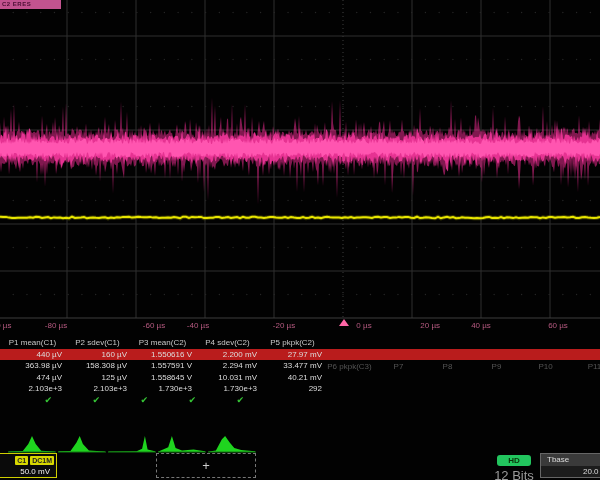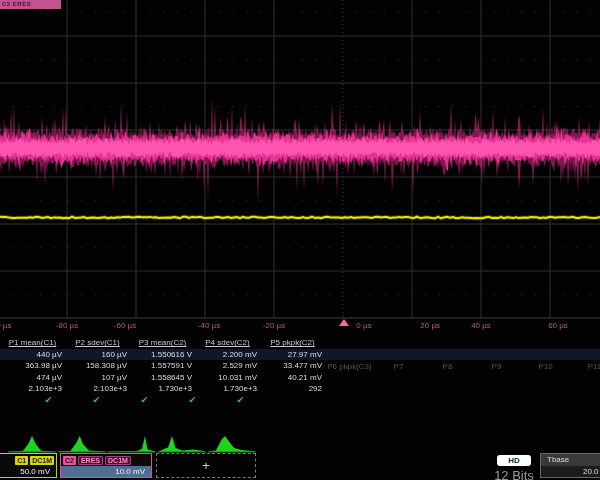--- a/index.html
+++ b/index.html
@@ -11,23 +11,23 @@
                color:#4a0e33;font-size:6px;font-weight:bold;line-height:9px;padding:0 2px;
                overflow:hidden;white-space:nowrap;letter-spacing:.5px;}
   
   .axis-label{position:absolute;width:56px;text-align:center;font-size:8px;color:#b65a80;
               top:321px;white-space:nowrap;}
   .trig-marker{position:absolute;width:0;height:0;border-left:5px solid transparent;
                border-right:5px solid transparent;border-bottom:7px solid #ff66a6;top:319px;}
   
   .mtable{position:absolute;left:0;top:337px;width:600px;}
   .trow{display:flex;height:11.5px;align-items:center;}
-  .trow.stripe{background:#0f172a;}
+  .trow.stripe{background:#b91c1c;}
   .hcell{font-size:8px;text-align:center;flex:0 0 auto;overflow:hidden;white-space:nowrap;}
-  .hcell.on{color:#c9c9c9;width:65px;text-decoration:underline;}
+  .hcell.on{color:#c9c9c9;width:65px;}
   .hcell.off{color:#555;width:49px;margin-top:48px;}
   .vcell{width:65px;flex:0 0 65px;font-size:8px;color:#ddd;text-align:right;
          padding-right:3px;box-sizing:border-box;white-space:nowrap;}
   .scell{width:48px;flex:0 0 48px;font-size:9px;color:#35c435;text-align:right;
          padding-right:4px;box-sizing:border-box;}
   .scell:first-child{margin-left:8px;}
   
   .histicons{position:absolute;left:0;top:433px;width:600px;height:20px;}
   
   .bbar{position:absolute;left:0;top:453px;width:600px;height:27px;}
@@ -37,21 +37,21 @@
   .chip{font-size:7px;font-weight:bold;line-height:9px;padding:0 2px;border-radius:1px;white-space:nowrap;}
   .c1box{left:-38px;width:95px;border-color:#cfcf00;}
   .c1box .row1{justify-content:flex-end;}
   .c1box .chip{background:#d8d800;color:#222;}
   .c2box{left:60px;width:92px;border-color:#d4569a;}
   .c2box .chip.solid{background:#e8519e;color:#38082a;}
   .c2box .chip.line{background:#471433;color:#ff8cc5;border:1px solid #a3407c;line-height:7px;}
   .c2box .row2{background:#4e6f93;}
   .addbox{position:absolute;left:156px;top:0;width:100px;height:25px;box-sizing:border-box;
           border:1px dashed #777;color:#ccc;font-size:13px;text-align:center;line-height:23px;}
-  .hdbadge{position:absolute;left:497px;top:2px;width:34px;height:11px;background:#ffffff;
+  .hdbadge{position:absolute;left:497px;top:2px;width:34px;height:11px;background:#22c55e;
            border-radius:3px;color:#0a330a;font-size:8px;font-weight:bold;text-align:center;line-height:11px;}
   .bits{position:absolute;left:493px;top:15px;width:42px;text-align:center;font-size:13px;color:#9a9a9a;}
   .tbasebox{position:absolute;left:540px;top:0;width:130px;height:25px;box-sizing:border-box;
             border:1px solid #666;background:#1c1c1c;}
   .tbasebox .t1{height:12px;background:#3a3a3a;color:#ddd;font-size:8px;line-height:12px;padding-left:6px;}
   .tbasebox .t2{height:11px;color:#ddd;font-size:8px;line-height:11px;padding-left:42px;white-space:nowrap;}
 </style>
 </head>
 <body>
 
@@ -380,24 +380,24 @@
       <path d="M0,138.9 L1,134.6 L2,135.3 L3,139.2 L4,131.4 L5,133.7 L6,126.0 L7,140.6 L8,134.8 L9,133.5 L10,140.5 L11,139.4 L12,134.6 L13,138.7 L14,129.6 L15,138.9 L16,135.4 L17,135.2 L18,139.9 L19,139.2 L20,137.3 L21,137.9 L22,130.5 L23,134.2 L24,133.0 L25,135.4 L26,140.1 L27,129.3 L28,134.2 L29,128.3 L30,129.1 L31,139.4 L32,136.4 L33,140.7 L34,133.6 L35,140.3 L36,135.7 L37,140.2 L38,138.7 L39,133.2 L40,139.7 L41,138.4 L42,135.5 L43,138.8 L44,133.6 L45,135.2 L46,139.2 L47,137.8 L48,140.7 L49,140.8 L50,138.3 L51,137.2 L52,135.8 L53,136.4 L54,136.6 L55,140.4 L56,139.5 L57,128.3 L58,138.1 L59,140.9 L60,134.5 L61,140.8 L62,135.8 L63,140.1 L64,139.8 L65,135.8 L66,140.0 L67,137.7 L68,139.6 L69,135.2 L70,135.4 L71,137.5 L72,138.2 L73,138.2 L74,137.8 L75,135.7 L76,137.4 L77,140.8 L78,134.8 L79,135.9 L80,131.7 L81,137.4 L82,137.3 L83,138.4 L84,137.1 L85,140.3 L86,136.6 L87,136.5 L88,138.5 L89,137.7 L90,134.2 L91,140.8 L92,139.0 L93,134.2 L94,138.9 L95,136.3 L96,135.0 L97,134.4 L98,135.5 L99,140.6 L100,139.5 L101,140.8 L102,138.6 L103,139.4 L104,132.4 L105,139.7 L106,137.4 L107,138.3 L108,138.9 L109,138.7 L110,138.5 L111,130.5 L112,136.0 L113,140.6 L114,139.8 L115,139.5 L116,137.3 L117,135.8 L118,130.6 L119,138.4 L120,137.4 L121,140.3 L122,136.8 L123,133.9 L124,139.6 L125,132.5 L126,131.6 L127,137.4 L128,136.3 L129,138.8 L130,140.0 L131,136.2 L132,140.9 L133,135.4 L134,135.2 L135,135.4 L136,135.1 L137,139.1 L138,135.5 L139,140.0 L140,137.2 L141,139.1 L142,134.1 L143,140.5 L144,127.7 L145,140.9 L146,129.8 L147,138.2 L148,140.8 L149,140.5 L150,131.8 L151,140.7 L152,134.4 L153,134.7 L154,134.7 L155,136.2 L156,139.3 L157,138.5 L158,137.4 L159,137.2 L160,139.5 L161,137.5 L162,139.6 L163,138.8 L164,138.8 L165,137.3 L166,136.0 L167,141.0 L168,138.1 L169,136.1 L170,135.7 L171,137.0 L172,135.2 L173,138.2 L174,140.0 L175,135.9 L176,136.3 L177,135.5 L178,136.6 L179,140.7 L180,140.4 L181,138.0 L182,128.8 L183,138.3 L184,138.7 L185,138.7 L186,137.2 L187,134.5 L188,133.3 L189,134.9 L190,137.9 L191,140.6 L192,136.7 L193,137.4 L194,138.5 L195,138.4 L196,140.5 L197,140.8 L198,137.3 L199,125.0 L200,137.4 L201,139.6 L202,136.0 L203,134.0 L204,140.0 L205,135.3 L206,140.4 L207,137.5 L208,135.8 L209,136.5 L210,139.2 L211,136.2 L212,137.3 L213,138.9 L214,137.5 L215,135.8 L216,136.9 L217,135.1 L218,135.4 L219,139.6 L220,134.2 L221,136.2 L222,135.9 L223,127.9 L224,135.0 L225,135.5 L226,134.6 L227,133.1 L228,136.1 L229,138.5 L230,138.8 L231,135.1 L232,136.6 L233,134.9 L234,138.7 L235,138.3 L236,137.2 L237,139.6 L238,134.3 L239,136.8 L240,134.2 L241,136.2 L242,135.1 L243,136.4 L244,136.4 L245,129.9 L246,139.2 L247,134.2 L248,127.6 L249,135.7 L250,137.2 L251,141.0 L252,136.9 L253,139.1 L254,132.3 L255,132.6 L256,135.6 L257,135.7 L258,135.2 L259,136.3 L260,137.0 L261,134.3 L262,138.5 L263,136.1 L264,137.6 L265,134.8 L266,129.6 L267,138.9 L268,135.6 L269,140.9 L270,131.5 L271,139.9 L272,140.6 L273,136.4 L274,134.8 L275,133.2 L276,130.2 L277,134.5 L278,128.5 L279,135.2 L280,138.9 L281,137.2 L282,134.1 L283,136.8 L284,135.4 L285,136.9 L286,133.2 L287,134.6 L288,134.7 L289,134.5 L290,135.7 L291,139.1 L292,138.5 L293,133.9 L294,138.6 L295,140.1 L296,140.6 L297,138.1 L298,140.0 L299,135.2 L300,127.4 L301,137.9 L302,134.1 L303,139.1 L304,138.7 L305,138.1 L306,137.5 L307,139.8 L308,136.1 L309,134.5 L310,136.7 L311,136.3 L312,134.2 L313,135.8 L314,131.8 L315,139.3 L316,138.3 L317,137.7 L318,138.1 L319,138.0 L320,134.3 L321,135.3 L322,136.1 L323,139.4 L324,140.6 L325,139.9 L326,130.0 L327,129.3 L328,139.0 L329,137.3 L330,134.6 L331,131.6 L332,138.9 L333,134.9 L334,135.9 L335,134.4 L336,140.8 L337,139.4 L338,136.5 L339,137.4 L340,136.6 L341,137.9 L342,137.1 L343,140.5 L344,136.9 L345,130.1 L346,139.3 L347,140.6 L348,135.5 L349,131.3 L350,137.8 L351,136.4 L352,136.6 L353,128.7 L354,134.4 L355,136.0 L356,140.4 L357,135.5 L358,140.5 L359,140.8 L360,138.4 L361,140.0 L362,136.9 L363,137.1 L364,136.0 L365,135.4 L366,138.5 L367,134.9 L368,136.2 L369,139.2 L370,137.5 L371,125.8 L372,138.8 L373,139.9 L374,136.3 L375,136.5 L376,134.6 L377,138.8 L378,139.8 L379,132.5 L380,135.4 L381,140.6 L382,130.8 L383,139.8 L384,138.2 L385,138.4 L386,135.4 L387,137.4 L388,136.4 L389,140.8 L390,137.8 L391,137.2 L392,139.3 L393,137.3 L394,138.8 L395,137.4 L396,138.3 L397,136.0 L398,137.4 L399,135.3 L400,140.0 L401,139.9 L402,140.4 L403,140.5 L404,135.9 L405,137.1 L406,135.4 L407,134.7 L408,139.5 L409,136.8 L410,130.1 L411,137.4 L412,135.9 L413,136.4 L414,135.9 L415,137.1 L416,139.8 L417,128.1 L418,130.3 L419,134.0 L420,137.3 L421,136.3 L422,138.9 L423,140.7 L424,140.8 L425,135.9 L426,140.2 L427,137.2 L428,136.6 L429,139.4 L430,139.3 L431,134.9 L432,134.1 L433,139.7 L434,135.4 L435,140.3 L436,129.7 L437,138.1 L438,131.2 L439,139.5 L440,140.5 L441,139.4 L442,137.8 L443,141.0 L444,138.8 L445,138.5 L446,134.6 L447,137.7 L448,138.4 L449,137.4 L450,135.7 L451,135.3 L452,138.3 L453,133.5 L454,137.2 L455,137.4 L456,140.0 L457,140.2 L458,129.7 L459,140.5 L460,136.3 L461,138.7 L462,139.8 L463,137.8 L464,139.4 L465,139.4 L466,134.4 L467,137.7 L468,135.2 L469,136.5 L470,135.8 L471,136.2 L472,134.6 L473,137.0 L474,138.2 L475,136.8 L476,137.2 L477,136.8 L478,137.2 L479,136.6 L480,133.2 L481,138.1 L482,139.3 L483,137.6 L484,134.6 L485,134.0 L486,133.3 L487,138.8 L488,139.8 L489,137.8 L490,134.8 L491,126.5 L492,137.3 L493,140.9 L494,134.6 L495,138.6 L496,132.1 L497,127.6 L498,138.1 L499,136.0 L500,134.8 L501,139.9 L502,140.5 L503,139.1 L504,136.8 L505,134.0 L506,139.0 L507,138.1 L508,140.4 L509,131.4 L510,139.6 L511,134.9 L512,137.2 L513,134.1 L514,136.7 L515,138.9 L516,136.3 L517,134.2 L518,140.6 L519,135.8 L520,140.1 L521,139.6 L522,139.9 L523,140.9 L524,135.7 L525,139.1 L526,136.8 L527,136.6 L528,139.3 L529,125.3 L530,135.9 L531,128.3 L532,140.8 L533,137.4 L534,138.9 L535,137.6 L536,134.4 L537,127.8 L538,139.9 L539,132.0 L540,137.3 L541,134.5 L542,138.6 L543,138.8 L544,138.0 L545,139.5 L546,137.0 L547,134.6 L548,137.5 L549,134.8 L550,137.9 L551,137.4 L552,138.3 L553,139.6 L554,134.6 L555,140.0 L556,135.4 L557,125.2 L558,138.3 L559,129.2 L560,139.7 L561,128.0 L562,129.5 L563,138.2 L564,139.4 L565,134.8 L566,134.4 L567,134.4 L568,135.2 L569,134.9 L570,137.1 L571,136.4 L572,136.1 L573,140.8 L574,135.5 L575,138.9 L576,140.7 L577,139.0 L578,136.8 L579,140.9 L580,137.0 L581,136.3 L582,137.5 L583,126.8 L584,134.0 L585,127.6 L586,135.2 L587,135.6 L588,130.9 L589,139.3 L590,136.3 L591,139.4 L592,138.2 L593,140.3 L594,140.1 L595,138.4 L596,140.3 L597,129.3 L598,138.2 L599,137.5 L600,139.2 L600,158.7 L599,158.6 L598,161.8 L597,161.1 L596,157.7 L595,159.4 L594,162.0 L593,160.7 L592,157.3 L591,155.1 L590,161.7 L589,157.3 L588,161.5 L587,159.1 L586,157.8 L585,159.1 L584,156.1 L583,164.7 L582,160.4 L581,155.4 L580,158.8 L579,161.2 L578,161.8 L577,156.3 L576,167.3 L575,157.1 L574,157.6 L573,156.0 L572,158.9 L571,157.1 L570,156.5 L569,160.3 L568,159.3 L567,158.3 L566,161.3 L565,164.7 L564,159.2 L563,156.2 L562,155.5 L561,159.1 L560,157.3 L559,161.1 L558,159.5 L557,158.6 L556,156.1 L555,158.9 L554,157.8 L553,155.7 L552,156.7 L551,156.4 L550,160.8 L549,155.3 L548,155.5 L547,156.4 L546,155.5 L545,155.5 L544,159.9 L543,161.6 L542,161.2 L541,158.4 L540,155.2 L539,161.3 L538,155.8 L537,158.9 L536,168.7 L535,156.7 L534,164.8 L533,157.6 L532,158.7 L531,157.3 L530,156.2 L529,160.0 L528,156.3 L527,156.8 L526,156.3 L525,160.9 L524,160.8 L523,158.8 L522,155.5 L521,161.2 L520,160.2 L519,159.8 L518,160.8 L517,159.8 L516,160.6 L515,159.8 L514,156.5 L513,155.1 L512,164.1 L511,157.7 L510,161.3 L509,160.7 L508,156.0 L507,157.1 L506,155.2 L505,160.3 L504,157.7 L503,157.6 L502,155.2 L501,158.0 L500,156.1 L499,161.9 L498,164.0 L497,161.9 L496,158.9 L495,157.8 L494,156.4 L493,157.1 L492,161.9 L491,160.4 L490,156.3 L489,162.3 L488,159.6 L487,157.3 L486,158.2 L485,156.6 L484,160.4 L483,156.1 L482,161.4 L481,156.1 L480,155.6 L479,161.2 L478,156.8 L477,161.1 L476,169.4 L475,155.1 L474,161.3 L473,160.0 L472,155.2 L471,158.3 L470,167.4 L469,161.6 L468,158.9 L467,161.0 L466,155.9 L465,166.3 L464,161.2 L463,155.1 L462,158.7 L461,155.5 L460,166.7 L459,155.9 L458,156.3 L457,160.5 L456,157.3 L455,158.4 L454,160.3 L453,155.1 L452,156.3 L451,167.3 L450,159.2 L449,155.9 L448,171.4 L447,170.3 L446,168.5 L445,160.5 L444,160.5 L443,158.5 L442,155.2 L441,160.6 L440,159.4 L439,156.4 L438,157.0 L437,166.6 L436,158.1 L435,163.8 L434,156.3 L433,155.4 L432,157.0 L431,159.6 L430,161.1 L429,161.8 L428,161.2 L427,156.9 L426,155.9 L425,157.1 L424,158.4 L423,157.5 L422,159.9 L421,164.5 L420,160.9 L419,155.0 L418,158.8 L417,160.4 L416,159.1 L415,155.7 L414,161.3 L413,161.8 L412,156.1 L411,159.9 L410,164.4 L409,157.2 L408,161.8 L407,161.2 L406,158.0 L405,156.8 L404,158.8 L403,156.7 L402,161.3 L401,160.7 L400,161.8 L399,161.4 L398,155.6 L397,156.4 L396,157.3 L395,159.4 L394,159.9 L393,157.1 L392,158.7 L391,155.9 L390,156.2 L389,160.9 L388,166.7 L387,159.8 L386,162.0 L385,155.7 L384,161.2 L383,157.8 L382,157.4 L381,159.9 L380,155.2 L379,156.6 L378,160.2 L377,163.4 L376,156.9 L375,159.7 L374,156.7 L373,168.6 L372,160.4 L371,161.4 L370,158.3 L369,158.6 L368,160.9 L367,157.8 L366,155.1 L365,160.3 L364,161.6 L363,157.0 L362,169.6 L361,158.4 L360,157.8 L359,161.1 L358,161.1 L357,157.1 L356,160.1 L355,156.5 L354,159.0 L353,156.7 L352,161.5 L351,161.1 L350,155.6 L349,168.1 L348,160.9 L347,162.9 L346,155.1 L345,161.5 L344,160.4 L343,164.9 L342,157.3 L341,156.2 L340,166.0 L339,156.2 L338,155.8 L337,160.9 L336,158.7 L335,158.1 L334,160.1 L333,167.5 L332,160.7 L331,157.5 L330,158.2 L329,155.1 L328,156.8 L327,166.6 L326,160.1 L325,160.1 L324,160.9 L323,157.5 L322,156.7 L321,157.7 L320,157.6 L319,159.8 L318,157.9 L317,157.3 L316,164.6 L315,158.1 L314,157.5 L313,160.3 L312,156.0 L311,160.3 L310,159.3 L309,159.9 L308,156.8 L307,159.0 L306,158.3 L305,156.3 L304,155.3 L303,156.1 L302,161.6 L301,162.9 L300,156.7 L299,157.3 L298,160.6 L297,158.4 L296,155.9 L295,159.5 L294,159.4 L293,159.0 L292,158.9 L291,160.1 L290,156.7 L289,157.6 L288,155.3 L287,158.7 L286,161.9 L285,162.7 L284,160.9 L283,156.1 L282,157.5 L281,160.4 L280,158.0 L279,158.4 L278,160.3 L277,161.3 L276,162.8 L275,159.7 L274,166.1 L273,161.6 L272,160.8 L271,164.4 L270,163.5 L269,155.9 L268,159.7 L267,161.8 L266,160.7 L265,160.9 L264,165.9 L263,163.4 L262,157.1 L261,158.5 L260,168.1 L259,159.1 L258,158.1 L257,162.1 L256,159.8 L255,161.5 L254,158.5 L253,156.0 L252,161.1 L251,156.6 L250,157.7 L249,158.8 L248,157.9 L247,161.9 L246,161.7 L245,157.7 L244,158.2 L243,160.3 L242,155.9 L241,159.2 L240,159.0 L239,157.7 L238,159.5 L237,164.6 L236,157.8 L235,168.0 L234,156.4 L233,159.1 L232,159.1 L231,167.9 L230,156.3 L229,160.9 L228,158.7 L227,159.8 L226,159.9 L225,156.8 L224,158.4 L223,156.1 L222,155.7 L221,156.4 L220,158.9 L219,157.4 L218,156.1 L217,156.2 L216,161.5 L215,160.4 L214,155.0 L213,160.3 L212,161.8 L211,162.8 L210,158.3 L209,159.9 L208,157.4 L207,157.9 L206,156.4 L205,156.8 L204,159.0 L203,161.5 L202,158.8 L201,160.4 L200,155.8 L199,160.8 L198,159.6 L197,161.3 L196,164.6 L195,155.7 L194,161.3 L193,156.4 L192,164.1 L191,160.5 L190,157.9 L189,160.4 L188,161.6 L187,155.5 L186,159.3 L185,159.1 L184,155.3 L183,158.4 L182,161.4 L181,155.2 L180,159.4 L179,157.5 L178,160.2 L177,158.1 L176,156.8 L175,161.2 L174,156.4 L173,161.0 L172,156.2 L171,156.5 L170,159.3 L169,161.0 L168,157.0 L167,158.8 L166,156.6 L165,161.6 L164,165.8 L163,155.5 L162,158.6 L161,159.3 L160,156.2 L159,155.3 L158,157.0 L157,160.2 L156,157.8 L155,161.9 L154,161.3 L153,161.8 L152,155.7 L151,156.1 L150,160.9 L149,170.1 L148,161.6 L147,161.8 L146,157.8 L145,158.4 L144,160.2 L143,158.4 L142,162.9 L141,162.3 L140,155.0 L139,158.6 L138,159.8 L137,160.7 L136,156.5 L135,159.2 L134,160.1 L133,157.1 L132,160.5 L131,158.3 L130,156.7 L129,157.4 L128,157.1 L127,162.1 L126,160.1 L125,157.9 L124,165.1 L123,157.8 L122,157.0 L121,158.5 L120,160.2 L119,155.5 L118,155.6 L117,161.0 L116,156.8 L115,157.2 L114,160.6 L113,158.8 L112,160.5 L111,169.8 L110,157.9 L109,160.7 L108,159.0 L107,161.9 L106,160.7 L105,159.1 L104,161.1 L103,160.9 L102,159.1 L101,161.8 L100,157.7 L99,158.0 L98,158.0 L97,156.7 L96,155.9 L95,161.9 L94,155.3 L93,158.5 L92,159.2 L91,160.8 L90,157.3 L89,159.5 L88,157.8 L87,168.1 L86,155.1 L85,157.6 L84,165.4 L83,160.1 L82,155.9 L81,158.0 L80,162.8 L79,155.6 L78,158.7 L77,159.6 L76,158.8 L75,155.7 L74,158.5 L73,159.9 L72,161.7 L71,167.5 L70,158.9 L69,162.4 L68,161.6 L67,156.4 L66,160.8 L65,159.8 L64,161.7 L63,163.1 L62,166.3 L61,169.0 L60,157.2 L59,160.3 L58,159.0 L57,166.1 L56,161.3 L55,160.5 L54,157.1 L53,155.5 L52,158.0 L51,159.2 L50,156.0 L49,155.8 L48,164.3 L47,156.9 L46,160.9 L45,161.2 L44,161.0 L43,158.1 L42,160.6 L41,155.1 L40,159.4 L39,155.7 L38,156.5 L37,159.4 L36,159.3 L35,156.5 L34,159.5 L33,161.0 L32,160.2 L31,159.3 L30,159.2 L29,159.4 L28,160.1 L27,155.9 L26,155.5 L25,161.2 L24,155.2 L23,159.4 L22,158.7 L21,156.9 L20,158.1 L19,168.6 L18,161.3 L17,156.0 L16,158.3 L15,161.0 L14,157.4 L13,161.0 L12,156.3 L11,160.9 L10,158.1 L9,160.1 L8,155.4 L7,155.9 L6,162.3 L5,160.1 L4,159.3 L3,157.8 L2,156.1 L1,155.9 L0,158.5 Z" fill="#ff3aa2" fill-opacity="0.8"></path>
       <path d="M0,139.3 L1,143.2 L2,143.5 L3,141.5 L4,143.4 L5,140.6 L6,143.6 L7,138.1 L8,139.4 L9,143.6 L10,139.8 L11,143.9 L12,140.8 L13,143.2 L14,141.1 L15,142.8 L16,138.5 L17,138.2 L18,142.5 L19,138.8 L20,138.4 L21,139.0 L22,142.4 L23,138.1 L24,141.7 L25,143.3 L26,138.5 L27,143.3 L28,140.9 L29,143.9 L30,141.2 L31,143.0 L32,138.5 L33,141.1 L34,138.3 L35,141.9 L36,139.7 L37,141.5 L38,141.9 L39,138.7 L40,141.6 L41,143.5 L42,140.6 L43,141.2 L44,140.5 L45,142.4 L46,139.4 L47,142.9 L48,143.0 L49,141.8 L50,142.9 L51,141.2 L52,143.3 L53,138.7 L54,143.3 L55,141.3 L56,143.3 L57,143.0 L58,143.6 L59,140.8 L60,139.7 L61,141.7 L62,142.1 L63,139.1 L64,142.6 L65,142.9 L66,139.9 L67,142.8 L68,143.8 L69,142.9 L70,138.9 L71,138.2 L72,138.9 L73,139.9 L74,139.1 L75,142.5 L76,142.8 L77,139.6 L78,142.0 L79,138.2 L80,140.8 L81,140.9 L82,140.2 L83,139.5 L84,138.7 L85,138.3 L86,139.6 L87,143.9 L88,143.1 L89,139.2 L90,142.0 L91,139.9 L92,138.8 L93,143.4 L94,142.3 L95,141.9 L96,140.6 L97,142.2 L98,138.3 L99,138.1 L100,138.6 L101,141.4 L102,140.7 L103,142.4 L104,142.7 L105,138.8 L106,138.2 L107,138.3 L108,142.1 L109,141.6 L110,143.8 L111,139.4 L112,139.3 L113,140.6 L114,143.4 L115,138.2 L116,142.6 L117,140.5 L118,140.2 L119,141.1 L120,141.1 L121,139.0 L122,143.2 L123,143.4 L124,138.8 L125,140.7 L126,141.4 L127,138.8 L128,142.9 L129,143.8 L130,140.3 L131,138.1 L132,144.0 L133,139.2 L134,140.4 L135,141.1 L136,143.2 L137,139.8 L138,139.0 L139,143.2 L140,138.7 L141,143.1 L142,141.6 L143,143.0 L144,139.2 L145,143.7 L146,141.8 L147,138.1 L148,142.2 L149,141.3 L150,140.1 L151,143.6 L152,140.2 L153,139.1 L154,140.4 L155,139.9 L156,142.1 L157,142.6 L158,139.6 L159,140.6 L160,138.7 L161,142.4 L162,138.6 L163,142.9 L164,141.8 L165,143.8 L166,140.3 L167,139.6 L168,141.0 L169,143.6 L170,143.5 L171,139.0 L172,138.1 L173,142.0 L174,139.8 L175,143.8 L176,141.2 L177,140.5 L178,142.6 L179,142.3 L180,140.4 L181,138.2 L182,139.6 L183,139.9 L184,140.3 L185,143.6 L186,138.7 L187,139.9 L188,139.9 L189,138.1 L190,142.8 L191,138.0 L192,143.5 L193,143.0 L194,141.0 L195,142.0 L196,140.5 L197,141.2 L198,138.1 L199,139.7 L200,138.2 L201,142.8 L202,142.8 L203,139.7 L204,140.8 L205,140.6 L206,139.4 L207,139.9 L208,142.7 L209,143.1 L210,138.6 L211,143.7 L212,144.0 L213,139.4 L214,141.5 L215,141.8 L216,138.5 L217,140.4 L218,140.5 L219,142.6 L220,138.2 L221,143.0 L222,143.6 L223,143.1 L224,139.0 L225,142.9 L226,138.0 L227,143.6 L228,138.2 L229,141.2 L230,140.9 L231,139.1 L232,138.8 L233,138.1 L234,140.9 L235,139.5 L236,140.0 L237,139.4 L238,139.8 L239,139.0 L240,138.8 L241,140.4 L242,141.4 L243,142.2 L244,139.8 L245,143.2 L246,140.5 L247,143.6 L248,138.2 L249,143.3 L250,141.0 L251,143.6 L252,138.8 L253,140.8 L254,143.4 L255,143.0 L256,139.5 L257,141.3 L258,142.6 L259,143.0 L260,138.7 L261,139.3 L262,141.0 L263,139.6 L264,141.7 L265,138.7 L266,142.6 L267,144.0 L268,139.0 L269,140.2 L270,140.1 L271,142.8 L272,143.9 L273,141.2 L274,138.7 L275,138.2 L276,142.2 L277,139.1 L278,138.9 L279,141.7 L280,139.8 L281,140.7 L282,139.6 L283,138.2 L284,141.7 L285,142.2 L286,143.2 L287,142.1 L288,138.1 L289,143.1 L290,142.4 L291,142.8 L292,142.2 L293,140.0 L294,140.5 L295,139.1 L296,139.4 L297,143.9 L298,142.3 L299,139.7 L300,142.5 L301,142.2 L302,141.3 L303,142.3 L304,140.8 L305,138.6 L306,140.4 L307,142.2 L308,139.1 L309,143.9 L310,142.5 L311,138.6 L312,142.8 L313,138.8 L314,138.7 L315,142.6 L316,142.2 L317,141.8 L318,138.4 L319,138.0 L320,142.9 L321,140.7 L322,140.2 L323,141.2 L324,139.7 L325,138.2 L326,138.9 L327,142.6 L328,140.2 L329,138.6 L330,142.3 L331,140.5 L332,138.9 L333,139.5 L334,140.1 L335,142.3 L336,140.0 L337,141.5 L338,142.9 L339,140.9 L340,140.8 L341,141.1 L342,139.3 L343,141.7 L344,143.4 L345,139.7 L346,140.0 L347,141.0 L348,142.7 L349,141.5 L350,139.3 L351,141.6 L352,143.9 L353,140.7 L354,142.4 L355,143.1 L356,141.6 L357,139.5 L358,139.2 L359,138.4 L360,141.8 L361,141.0 L362,140.8 L363,138.0 L364,138.7 L365,139.4 L366,141.8 L367,142.7 L368,143.2 L369,143.4 L370,138.6 L371,143.2 L372,140.8 L373,138.5 L374,143.5 L375,140.0 L376,140.6 L377,143.0 L378,141.8 L379,138.8 L380,139.3 L381,139.2 L382,139.1 L383,142.8 L384,139.8 L385,138.6 L386,141.3 L387,142.7 L388,143.5 L389,140.7 L390,142.7 L391,140.8 L392,143.0 L393,140.8 L394,138.5 L395,142.8 L396,138.6 L397,143.1 L398,143.2 L399,140.9 L400,140.8 L401,144.0 L402,140.9 L403,143.1 L404,140.7 L405,138.6 L406,143.2 L407,142.4 L408,141.6 L409,143.8 L410,141.1 L411,143.2 L412,142.2 L413,138.5 L414,143.5 L415,140.4 L416,142.2 L417,143.1 L418,138.2 L419,138.6 L420,142.6 L421,138.3 L422,139.6 L423,140.2 L424,142.3 L425,144.0 L426,138.1 L427,138.4 L428,142.7 L429,143.5 L430,141.8 L431,143.6 L432,138.3 L433,142.2 L434,140.6 L435,142.0 L436,143.0 L437,138.2 L438,142.1 L439,143.8 L440,140.1 L441,142.9 L442,139.1 L443,138.9 L444,142.4 L445,139.2 L446,143.3 L447,139.1 L448,141.7 L449,139.2 L450,141.5 L451,143.1 L452,140.2 L453,142.5 L454,140.3 L455,141.3 L456,138.9 L457,143.7 L458,139.1 L459,138.8 L460,143.1 L461,140.9 L462,141.7 L463,140.8 L464,143.0 L465,143.0 L466,139.5 L467,138.3 L468,139.5 L469,141.8 L470,143.2 L471,139.8 L472,143.6 L473,143.7 L474,142.3 L475,141.5 L476,141.1 L477,142.9 L478,141.3 L479,143.5 L480,143.8 L481,143.8 L482,140.8 L483,139.7 L484,138.5 L485,141.0 L486,139.2 L487,138.4 L488,142.6 L489,140.0 L490,141.6 L491,143.3 L492,139.8 L493,143.1 L494,142.4 L495,142.9 L496,138.5 L497,141.0 L498,141.5 L499,140.8 L500,141.9 L501,138.8 L502,142.6 L503,138.8 L504,142.1 L505,142.5 L506,139.7 L507,140.0 L508,141.4 L509,139.1 L510,142.8 L511,140.6 L512,140.3 L513,139.0 L514,138.5 L515,142.6 L516,143.8 L517,142.2 L518,143.0 L519,140.8 L520,141.7 L521,138.4 L522,141.0 L523,139.9 L524,143.1 L525,141.8 L526,142.0 L527,138.1 L528,142.6 L529,139.4 L530,141.7 L531,141.5 L532,142.1 L533,142.8 L534,142.9 L535,141.0 L536,143.1 L537,140.7 L538,138.2 L539,139.4 L540,142.3 L541,140.4 L542,143.7 L543,139.5 L544,143.2 L545,140.2 L546,141.3 L547,138.4 L548,139.6 L549,142.3 L550,142.8 L551,143.5 L552,138.7 L553,139.8 L554,138.8 L555,139.8 L556,143.4 L557,138.4 L558,138.7 L559,138.5 L560,141.7 L561,143.5 L562,138.8 L563,142.7 L564,138.9 L565,140.7 L566,140.7 L567,143.4 L568,138.4 L569,143.2 L570,143.7 L571,139.4 L572,138.7 L573,142.3 L574,141.1 L575,140.9 L576,141.4 L577,142.2 L578,143.6 L579,142.2 L580,142.3 L581,140.4 L582,143.6 L583,143.1 L584,142.2 L585,143.7 L586,142.9 L587,141.9 L588,140.4 L589,143.6 L590,142.4 L591,143.7 L592,141.1 L593,139.0 L594,141.4 L595,140.8 L596,139.9 L597,141.5 L598,142.8 L599,139.8 L600,139.1 L600,153.5 L599,155.9 L598,156.2 L597,155.6 L596,156.1 L595,155.6 L594,155.4 L593,153.7 L592,155.6 L591,153.4 L590,153.2 L589,157.7 L588,155.5 L587,153.9 L586,158.0 L585,156.9 L584,152.4 L583,154.9 L582,153.1 L581,156.1 L580,155.3 L579,153.8 L578,154.5 L577,152.9 L576,153.5 L575,157.4 L574,156.1 L573,154.2 L572,157.8 L571,152.7 L570,157.1 L569,153.9 L568,156.9 L567,154.4 L566,152.5 L565,152.7 L564,152.3 L563,157.0 L562,153.7 L561,154.6 L560,154.7 L559,153.6 L558,153.3 L557,155.2 L556,152.8 L555,156.7 L554,154.5 L553,155.6 L552,157.3 L551,152.8 L550,157.4 L549,152.8 L548,153.5 L547,156.9 L546,152.6 L545,155.7 L544,153.5 L543,154.8 L542,154.1 L541,154.0 L540,155.2 L539,154.9 L538,155.1 L537,153.4 L536,153.7 L535,152.1 L534,156.5 L533,155.7 L532,156.2 L531,156.7 L530,157.8 L529,156.6 L528,157.4 L527,155.2 L526,155.2 L525,156.4 L524,153.7 L523,156.0 L522,155.7 L521,156.5 L520,154.0 L519,154.9 L518,154.8 L517,157.2 L516,152.9 L515,157.5 L514,154.0 L513,157.1 L512,153.5 L511,157.3 L510,152.4 L509,154.8 L508,156.1 L507,152.2 L506,157.9 L505,155.2 L504,153.8 L503,156.3 L502,153.9 L501,157.1 L500,155.9 L499,154.1 L498,152.3 L497,153.7 L496,155.2 L495,153.5 L494,154.8 L493,154.1 L492,154.9 L491,158.0 L490,154.4 L489,153.9 L488,155.2 L487,156.5 L486,152.7 L485,156.9 L484,155.3 L483,156.5 L482,156.0 L481,158.0 L480,157.7 L479,156.3 L478,153.0 L477,157.8 L476,153.9 L475,155.1 L474,154.3 L473,153.6 L472,152.6 L471,155.1 L470,157.3 L469,156.9 L468,154.0 L467,154.4 L466,155.5 L465,156.0 L464,152.5 L463,157.0 L462,156.2 L461,157.1 L460,157.3 L459,153.3 L458,154.6 L457,156.6 L456,157.5 L455,152.5 L454,155.9 L453,154.6 L452,156.2 L451,157.8 L450,152.7 L449,155.5 L448,157.5 L447,154.5 L446,157.8 L445,156.2 L444,153.3 L443,156.7 L442,156.7 L441,154.7 L440,154.7 L439,152.6 L438,155.5 L437,154.3 L436,155.2 L435,152.3 L434,157.5 L433,157.2 L432,153.2 L431,153.8 L430,157.4 L429,154.5 L428,154.2 L427,154.6 L426,156.0 L425,157.8 L424,156.7 L423,153.8 L422,152.7 L421,157.0 L420,154.6 L419,155.2 L418,153.5 L417,153.8 L416,155.4 L415,152.8 L414,152.1 L413,154.2 L412,154.6 L411,155.9 L410,153.0 L409,156.1 L408,155.9 L407,154.5 L406,155.0 L405,152.6 L404,157.1 L403,156.5 L402,156.9 L401,153.1 L400,153.5 L399,156.4 L398,154.5 L397,157.9 L396,153.6 L395,154.5 L394,152.6 L393,155.4 L392,152.8 L391,152.5 L390,153.9 L389,153.0 L388,156.7 L387,157.8 L386,154.9 L385,153.3 L384,156.8 L383,152.7 L382,153.0 L381,154.4 L380,154.6 L379,156.9 L378,156.0 L377,153.8 L376,153.4 L375,152.0 L374,152.3 L373,152.9 L372,152.4 L371,153.0 L370,154.5 L369,153.5 L368,155.6 L367,153.8 L366,154.9 L365,154.0 L364,156.9 L363,153.3 L362,155.6 L361,154.5 L360,153.1 L359,155.9 L358,152.2 L357,157.5 L356,157.0 L355,155.0 L354,154.5 L353,152.9 L352,156.4 L351,152.5 L350,153.1 L349,156.8 L348,157.3 L347,156.2 L346,156.8 L345,156.0 L344,152.4 L343,154.3 L342,156.6 L341,156.9 L340,155.0 L339,155.4 L338,155.9 L337,152.7 L336,154.5 L335,152.8 L334,154.2 L333,156.2 L332,156.7 L331,154.4 L330,153.5 L329,152.9 L328,157.5 L327,155.3 L326,153.7 L325,154.7 L324,155.3 L323,156.4 L322,157.4 L321,152.9 L320,153.5 L319,154.9 L318,152.5 L317,155.5 L316,153.8 L315,156.2 L314,152.5 L313,156.0 L312,155.0 L311,153.0 L310,156.9 L309,156.7 L308,152.2 L307,154.9 L306,154.9 L305,157.8 L304,153.1 L303,154.8 L302,155.8 L301,155.3 L300,153.2 L299,154.0 L298,152.5 L297,155.2 L296,154.6 L295,155.5 L294,154.2 L293,155.2 L292,156.1 L291,154.6 L290,156.5 L289,156.2 L288,156.1 L287,153.8 L286,152.8 L285,157.5 L284,152.4 L283,153.6 L282,153.8 L281,154.7 L280,156.7 L279,153.6 L278,154.0 L277,154.2 L276,156.6 L275,152.5 L274,157.9 L273,154.7 L272,152.5 L271,156.2 L270,153.5 L269,155.0 L268,157.4 L267,155.4 L266,155.0 L265,155.4 L264,153.3 L263,152.3 L262,155.2 L261,155.6 L260,154.3 L259,154.6 L258,154.3 L257,153.7 L256,156.3 L255,155.6 L254,155.4 L253,157.6 L252,152.7 L251,155.5 L250,157.3 L249,156.2 L248,153.8 L247,157.3 L246,155.1 L245,153.5 L244,153.0 L243,153.2 L242,157.8 L241,156.5 L240,156.4 L239,157.7 L238,158.0 L237,152.6 L236,157.1 L235,153.4 L234,156.1 L233,156.3 L232,154.2 L231,154.5 L230,157.3 L229,157.1 L228,152.5 L227,156.6 L226,156.9 L225,153.9 L224,153.0 L223,154.2 L222,153.2 L221,155.5 L220,152.7 L219,155.6 L218,157.5 L217,156.2 L216,155.4 L215,154.1 L214,154.2 L213,157.1 L212,154.7 L211,157.2 L210,154.1 L209,156.6 L208,154.7 L207,153.5 L206,154.4 L205,157.2 L204,155.2 L203,156.8 L202,155.7 L201,156.2 L200,153.2 L199,155.6 L198,153.1 L197,156.8 L196,153.6 L195,154.3 L194,155.9 L193,152.6 L192,157.3 L191,153.5 L190,153.7 L189,152.1 L188,152.9 L187,153.2 L186,155.0 L185,152.9 L184,154.1 L183,154.9 L182,156.2 L181,156.7 L180,156.6 L179,156.6 L178,157.5 L177,156.6 L176,156.5 L175,157.2 L174,156.3 L173,156.1 L172,157.5 L171,152.3 L170,152.7 L169,152.2 L168,156.1 L167,157.5 L166,156.7 L165,156.7 L164,152.3 L163,152.3 L162,155.8 L161,153.0 L160,153.1 L159,152.1 L158,156.5 L157,155.5 L156,153.6 L155,153.7 L154,153.8 L153,157.5 L152,153.0 L151,156.9 L150,157.5 L149,152.8 L148,155.1 L147,155.4 L146,153.1 L145,157.7 L144,157.1 L143,154.3 L142,155.3 L141,156.3 L140,156.7 L139,156.1 L138,155.6 L137,156.4 L136,155.9 L135,154.1 L134,155.6 L133,153.1 L132,153.3 L131,152.1 L130,156.7 L129,156.3 L128,157.2 L127,157.1 L126,157.0 L125,154.5 L124,156.8 L123,155.5 L122,156.3 L121,154.6 L120,157.7 L119,156.6 L118,156.8 L117,157.8 L116,158.0 L115,153.0 L114,154.1 L113,155.7 L112,153.2 L111,157.8 L110,152.4 L109,152.4 L108,152.2 L107,154.7 L106,157.5 L105,156.5 L104,157.5 L103,157.9 L102,152.2 L101,155.0 L100,152.3 L99,156.6 L98,153.0 L97,157.0 L96,152.4 L95,153.7 L94,156.4 L93,157.4 L92,155.4 L91,156.8 L90,156.7 L89,157.1 L88,152.8 L87,152.5 L86,157.4 L85,157.3 L84,152.8 L83,156.4 L82,155.6 L81,154.8 L80,152.9 L79,155.5 L78,155.7 L77,152.0 L76,154.7 L75,156.9 L74,153.0 L73,154.1 L72,155.4 L71,156.9 L70,154.7 L69,157.7 L68,156.2 L67,152.6 L66,157.2 L65,152.6 L64,156.8 L63,157.8 L62,156.1 L61,155.5 L60,154.7 L59,152.4 L58,156.1 L57,152.7 L56,153.7 L55,154.8 L54,155.1 L53,153.1 L52,155.9 L51,157.2 L50,157.6 L49,154.8 L48,155.6 L47,156.1 L46,155.2 L45,156.6 L44,157.6 L43,152.4 L42,157.0 L41,154.5 L40,156.7 L39,154.7 L38,157.5 L37,157.5 L36,153.9 L35,153.9 L34,157.8 L33,154.4 L32,155.7 L31,153.3 L30,154.8 L29,154.0 L28,155.2 L27,153.6 L26,156.7 L25,152.9 L24,155.6 L23,156.1 L22,155.2 L21,156.4 L20,154.6 L19,154.8 L18,157.3 L17,154.1 L16,153.0 L15,153.0 L14,152.9 L13,156.6 L12,152.9 L11,155.5 L10,157.5 L9,156.0 L8,154.9 L7,152.9 L6,157.2 L5,155.7 L4,157.2 L3,155.2 L2,158.0 L1,152.6 L0,157.6 Z" fill="#ff55b0" fill-opacity="1"></path>
       <polyline points="0,216.8 3,217.0 6,216.9 9,217.6 12,217.9 15,218.0 18,217.7 21,217.8 24,217.7 27,217.7 30,217.2 33,217.7 36,216.7 39,217.0 42,217.9 45,217.5 48,217.1 51,218.2 54,217.4 57,217.8 60,217.5 63,218.3 66,217.7 69,218.3 72,216.7 75,217.9 78,217.7 81,217.5 84,217.0 87,218.3 90,217.8 93,217.5 96,217.8 99,218.0 102,217.6 105,217.3 108,218.3 111,217.5 114,218.0 117,217.3 120,217.6 123,216.9 126,217.1 129,216.7 132,217.6 135,217.2 138,216.8 141,217.1 144,217.3 147,217.2 150,216.9 153,217.6 156,217.3 159,218.0 162,217.8 165,217.7 168,217.6 171,217.7 174,217.1 177,217.6 180,218.3 183,216.7 186,216.7 189,217.9 192,216.9 195,217.2 198,217.1 201,216.9 204,218.1 207,217.9 210,217.7 213,217.7 216,216.9 219,217.0 222,218.0 225,217.6 228,217.1 231,218.0 234,217.5 237,217.0 240,218.1 243,216.8 246,217.8 249,217.7 252,216.7 255,216.8 258,217.4 261,217.6 264,217.9 267,217.6 270,217.0 273,217.1 276,217.6 279,217.7 282,217.7 285,217.1 288,217.9 291,217.1 294,217.6 297,217.9 300,217.9 303,217.0 306,218.1 309,217.7 312,216.7 315,218.0 318,217.5 321,218.1 324,217.2 327,216.8 330,217.3 333,217.6 336,217.4 339,217.5 342,218.0 345,217.3 348,217.7 351,217.1 354,218.0 357,217.6 360,217.5 363,217.2 366,217.2 369,217.4 372,218.0 375,216.9 378,216.8 381,217.4 384,217.0 387,217.0 390,218.0 393,217.6 396,217.6 399,216.9 402,217.4 405,216.9 408,216.9 411,217.8 414,217.9 417,216.7 420,218.1 423,217.8 426,217.2 429,217.5 432,218.1 435,218.3 438,216.8 441,218.3 444,217.4 447,216.8 450,217.7 453,217.0 456,218.2 459,218.1 462,217.3 465,217.7 468,217.7 471,217.9 474,218.2 477,217.9 480,218.2 483,218.0 486,217.2 489,216.9 492,218.0 495,217.8 498,218.1 501,217.0 504,218.1 507,217.2 510,217.5 513,218.1 516,217.4 519,218.1 522,217.7 525,217.5 528,217.8 531,217.0 534,217.3 537,217.2 540,218.3 543,217.4 546,217.9 549,217.0 552,217.1 555,217.7 558,217.2 561,217.3 564,216.9 567,217.5 570,217.3 573,216.8 576,217.9 579,218.0 582,217.3 585,217.0 588,217.5 591,217.8 594,217.9 597,217.7 600,216.9" fill="none" stroke="#e8e600" stroke-width="4" stroke-opacity="0.25"></polyline>
       <polyline points="0,216.8 3,217.0 6,216.9 9,217.6 12,217.9 15,218.0 18,217.7 21,217.8 24,217.7 27,217.7 30,217.2 33,217.7 36,216.7 39,217.0 42,217.9 45,217.5 48,217.1 51,218.2 54,217.4 57,217.8 60,217.5 63,218.3 66,217.7 69,218.3 72,216.7 75,217.9 78,217.7 81,217.5 84,217.0 87,218.3 90,217.8 93,217.5 96,217.8 99,218.0 102,217.6 105,217.3 108,218.3 111,217.5 114,218.0 117,217.3 120,217.6 123,216.9 126,217.1 129,216.7 132,217.6 135,217.2 138,216.8 141,217.1 144,217.3 147,217.2 150,216.9 153,217.6 156,217.3 159,218.0 162,217.8 165,217.7 168,217.6 171,217.7 174,217.1 177,217.6 180,218.3 183,216.7 186,216.7 189,217.9 192,216.9 195,217.2 198,217.1 201,216.9 204,218.1 207,217.9 210,217.7 213,217.7 216,216.9 219,217.0 222,218.0 225,217.6 228,217.1 231,218.0 234,217.5 237,217.0 240,218.1 243,216.8 246,217.8 249,217.7 252,216.7 255,216.8 258,217.4 261,217.6 264,217.9 267,217.6 270,217.0 273,217.1 276,217.6 279,217.7 282,217.7 285,217.1 288,217.9 291,217.1 294,217.6 297,217.9 300,217.9 303,217.0 306,218.1 309,217.7 312,216.7 315,218.0 318,217.5 321,218.1 324,217.2 327,216.8 330,217.3 333,217.6 336,217.4 339,217.5 342,218.0 345,217.3 348,217.7 351,217.1 354,218.0 357,217.6 360,217.5 363,217.2 366,217.2 369,217.4 372,218.0 375,216.9 378,216.8 381,217.4 384,217.0 387,217.0 390,218.0 393,217.6 396,217.6 399,216.9 402,217.4 405,216.9 408,216.9 411,217.8 414,217.9 417,216.7 420,218.1 423,217.8 426,217.2 429,217.5 432,218.1 435,218.3 438,216.8 441,218.3 444,217.4 447,216.8 450,217.7 453,217.0 456,218.2 459,218.1 462,217.3 465,217.7 468,217.7 471,217.9 474,218.2 477,217.9 480,218.2 483,218.0 486,217.2 489,216.9 492,218.0 495,217.8 498,218.1 501,217.0 504,218.1 507,217.2 510,217.5 513,218.1 516,217.4 519,218.1 522,217.7 525,217.5 528,217.8 531,217.0 534,217.3 537,217.2 540,218.3 543,217.4 546,217.9 549,217.0 552,217.1 555,217.7 558,217.2 561,217.3 564,216.9 567,217.5 570,217.3 573,216.8 576,217.9 579,218.0 582,217.3 585,217.0 588,217.5 591,217.8 594,217.9 597,217.7 600,216.9" fill="none" stroke="#e8e600" stroke-width="2"></polyline>
     </svg>
 
   <div class="trace-badge">C2 ERES</div>
 
   <div id="axis-row">
       <div class="axis-label" style="left: -30px;">-100 µs</div>
-      <div class="axis-label" style="left: 39px;">-80 µs</div>
-      <div class="axis-label" style="left: 97px;">-60 µs</div>
-      <div class="axis-label" style="left: 181px;">-40 µs</div>
-      <div class="axis-label" style="left: 246px;">-20 µs</div>
+      <div class="axis-label" style="left: 28px;">-80 µs</div>
+      <div class="axis-label" style="left: 126px;">-60 µs</div>
+      <div class="axis-label" style="left: 170px;">-40 µs</div>
+      <div class="axis-label" style="left: 256px;">-20 µs</div>
       <div class="axis-label" style="left: 336px;">0 µs</div>
       <div class="axis-label" style="left: 384px; text-align: right;">20 µs</div>
       <div class="axis-label" style="left: 453px;">40 µs</div>
       <div class="axis-label" style="left: 530px;">60 µs</div>
     </div>
   <div class="trig-marker" id="trig-marker" style="left: 339px;"></div>
 
   <div class="mtable" id="measure-table">
       <div class="trow">
         <div class="hcell on">P1 mean(C1)</div>
@@ -416,26 +416,26 @@
         <div class="vcell">440 µV</div>
         <div class="vcell">160 µV</div>
         <div class="vcell">1.550616 V</div>
         <div class="vcell">2.200 mV</div>
         <div class="vcell">27.97 mV</div>
       </div>
       <div class="trow">
         <div class="vcell">363.98 µV</div>
         <div class="vcell">158.308 µV</div>
         <div class="vcell">1.557591 V</div>
-        <div class="vcell">2.529 mV</div>
+        <div class="vcell">2.294 mV</div>
         <div class="vcell">33.477 mV</div>
       </div>
       <div class="trow">
         <div class="vcell">474 µV</div>
-        <div class="vcell">107 µV</div>
+        <div class="vcell">125 µV</div>
         <div class="vcell">1.558645 V</div>
         <div class="vcell">10.031 mV</div>
         <div class="vcell">40.21 mV</div>
       </div>
       <div class="trow">
         <div class="vcell">2.103e+3</div>
         <div class="vcell">2.103e+3</div>
         <div class="vcell">1.730e+3</div>
         <div class="vcell">1.730e+3</div>
         <div class="vcell">292</div>
@@ -475,28 +475,20 @@
   <div class="bbar">
 
     <div class="chbox c1box">
       <div class="row1" id="c1-chips">
           <span class="chip ">C1</span>
           <span class="chip ">DC1M</span>
         </div>
       <div class="row2">50.0 mV</div>
     </div>
 
-    <div class="chbox c2box">
-      <div class="row1" id="c2-chips">
-          <span class="chip solid">C2</span>
-          <span class="chip line">ERES</span>
-          <span class="chip line">DC1M</span>
-        </div>
-      <div class="row2">10.0 mV</div>
-    </div>
 
     <div class="addbox">+</div>
 
     <div class="hdbadge">HD</div>
     <div class="bits">12 Bits</div>
 
     <div class="tbasebox">
       <div class="t1">Tbase</div>
       <div class="t2">20.0 µs/div</div>
     </div>

